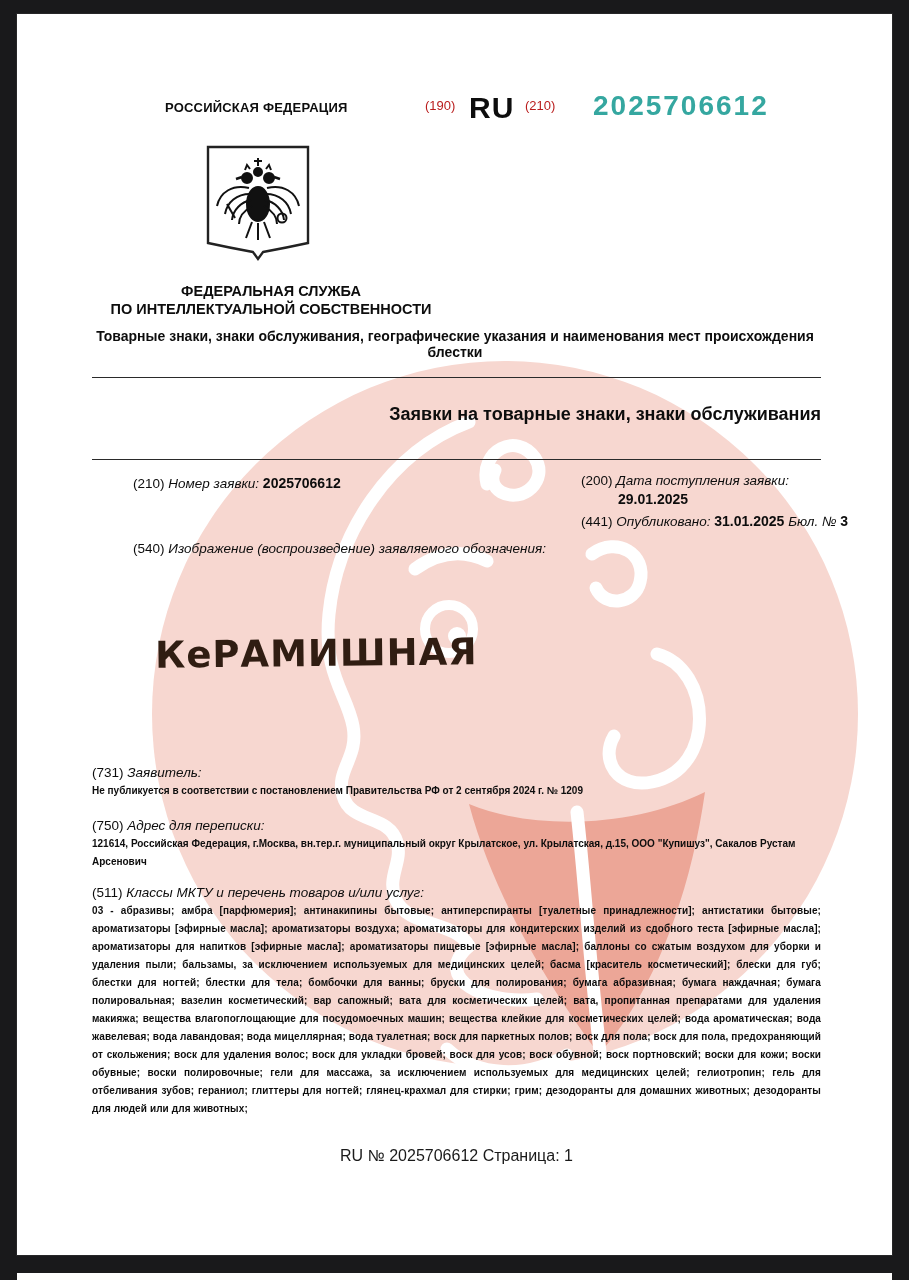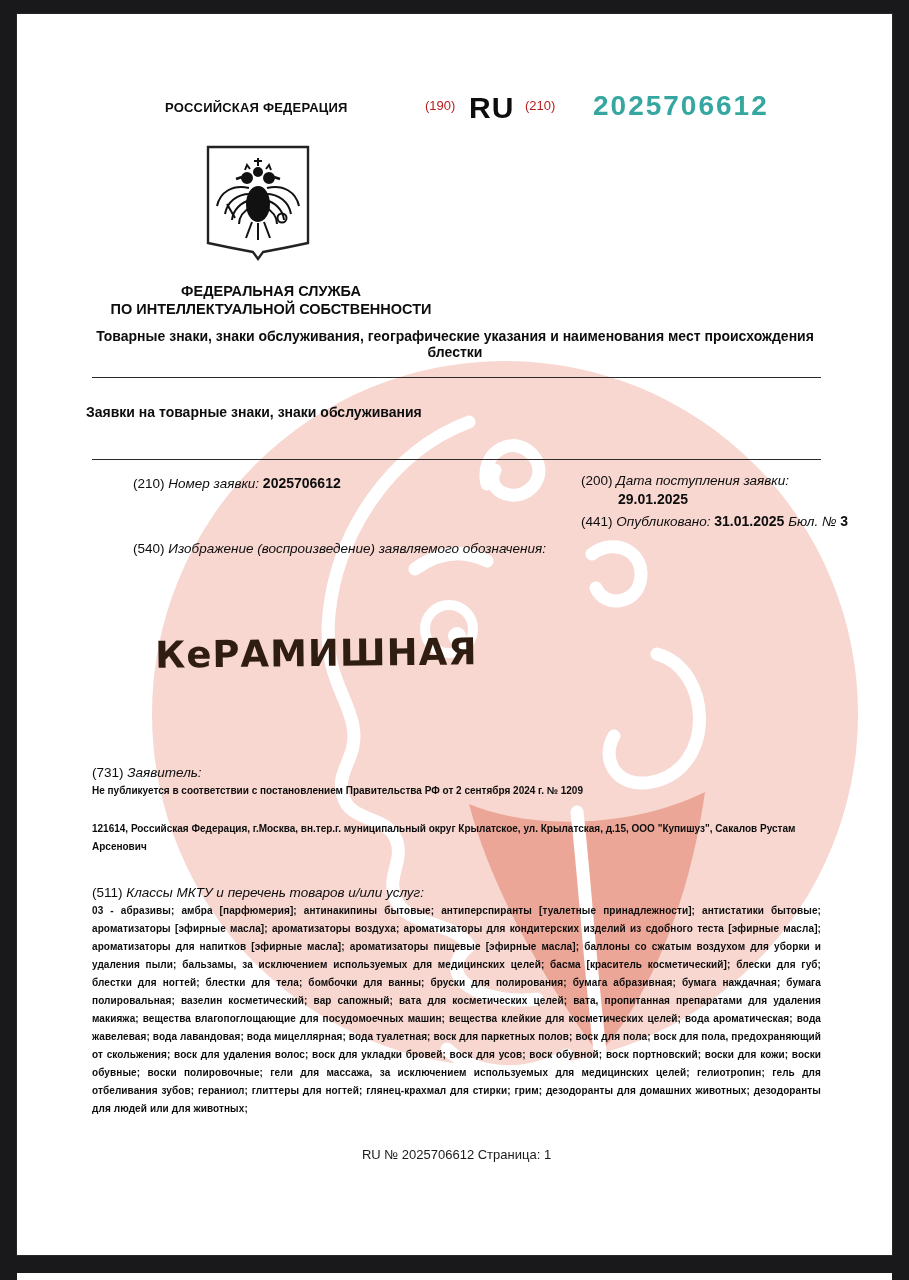--- a/index.html
+++ b/index.html
@@ -32,21 +32,21 @@
   .c210{left:508px;top:84px;}
   .app-num{left:576px;top:76px;font-size:28px;font-weight:800;letter-spacing:2px;}
 
   .arms{left:188px;top:130px;width:106px;height:118px;}
 
   .agency{left:58px;top:268px;width:392px;text-align:center;font-weight:bold;font-size:14.5px;line-height:18px;}
   .doc-type{left:58px;top:314px;width:760px;text-align:center;font-weight:bold;font-size:14px;}
   .rule{position:absolute;left:75px;width:729px;height:0;border-top:1.6px solid #2a2a2a;z-index:2;}
   .rule1{top:363px;}
   .rule2{top:445px;}
-  .section-title{left:69px;top:390px;width:729px;text-align:left;font-weight:bold;font-size:14px;}
+  .section-title{left:75px;top:390px;width:729px;text-align:right;font-weight:bold;font-size:18px;}
 
   .f-row{font-size:13.5px;margin-left:41px;}
   .lbl-i{font-style:italic;}
   .val-b{font-weight:bold;font-size:14px;}
   .f210{left:75px;top:461px;}
   .f200{left:523px;top:459px;}
   .f200 .val-line{margin-left:37px;margin-top:3px;}
   .f441{left:523px;top:499px;}
   .f540{left:75px;top:527px;}
 
@@ -57,21 +57,21 @@
     font-family:"DejaVu Sans", sans-serif;
   }
 
   .fieldblock{left:75px;width:729px;font-size:13.5px;}
   .fieldblock .value{margin-top:2px;font-weight:bold;font-size:10px;line-height:18px;font-style:normal;}
   .f731{top:751px;}
   .f750{top:804px;}
   .f511{top:871px;}
   .goods{margin-top:3px;font-weight:bold;font-size:12.7px;line-height:15.6px;text-align:justify;letter-spacing:.1px;}
 
-  .footer{left:75px;top:1133px;width:729px;text-align:center;font-size:13px;color:#1a1a1a;}
+  .footer{left:75px;top:1133px;width:729px;text-align:center;font-size:16px;color:#1a1a1a;}
 </style>
 </head>
 <body>
 
 <div class="page">
 
   <svg class="wm" width="875" height="1241" viewBox="0 0 875 1241">
     <circle cx="488" cy="700" r="353" fill="#f7d7d0"></circle>
     <path d="M452 790 C 520 818 620 812 688 778 C 672 890 632 985 582 1040 C 540 985 478 888 452 790 Z" fill="#eca697"></path>
     <g fill="none" stroke="#ffffff" stroke-width="13" stroke-linecap="round">
@@ -153,20 +153,24 @@
 
   <div class="layer fieldblock f731">
     <div>
       <span>(731)</span>
       <span class="lbl-i">Заявитель:</span>
     </div>
     <div class="value">Не публикуется в соответствии с постановлением Правительства РФ от 2 сентября 2024 г. № 1209</div>
   </div>
 
   <div class="layer fieldblock f750">
+    <div>
+      <span>(750)</span>
+      <span class="lbl-i">Адрес для переписки:</span>
+    </div>
     <div class="value">121614, Российская Федерация, г.Москва, вн.тер.г. муниципальный округ Крылатское, ул. Крылатская, д.15, ООО "Купишуз", Сакалов Рустам Арсенович</div>
   </div>
 
   <div class="layer fieldblock f511">
     <div>
       <span>(511)</span>
       <span class="lbl-i">Классы МКТУ и перечень товаров и/или услуг:</span>
     </div>
     <div class="value goods">03 - абразивы; амбра [парфюмерия]; антинакипины бытовые; антиперспиранты [туалетные принадлежности]; антистатики бытовые; ароматизаторы [эфирные масла]; ароматизаторы воздуха; ароматизаторы для кондитерских изделий из сдобного теста [эфирные масла]; ароматизаторы для напитков [эфирные масла]; ароматизаторы пищевые [эфирные масла]; баллоны со сжатым воздухом для уборки и удаления пыли; бальзамы, за исключением используемых для медицинских целей; басма [краситель косметический]; блески для губ; блестки для ногтей; блестки для тела; бомбочки для ванны; бруски для полирования; бумага абразивная; бумага наждачная; бумага полировальная; вазелин косметический; вар сапожный; вата для косметических целей; вата, пропитанная препаратами для удаления макияжа; вещества влагопоглощающие для посудомоечных машин; вещества клейкие для косметических целей; вода ароматическая; вода жавелевая; вода лавандовая; вода мицеллярная; вода туалетная; воск для паркетных полов; воск для пола; воск для пола, предохраняющий от скольжения; воск для удаления волос; воск для укладки бровей; воск для усов; воск обувной; воск портновский; воски для кожи; воски обувные; воски полировочные; гели для массажа, за исключением используемых для медицинских целей; гелиотропин; гель для отбеливания зубов; гераниол; глиттеры для ногтей; глянец-крахмал для стирки; грим; дезодоранты для домашних животных; дезодоранты для людей или для животных;</div>
   </div>

